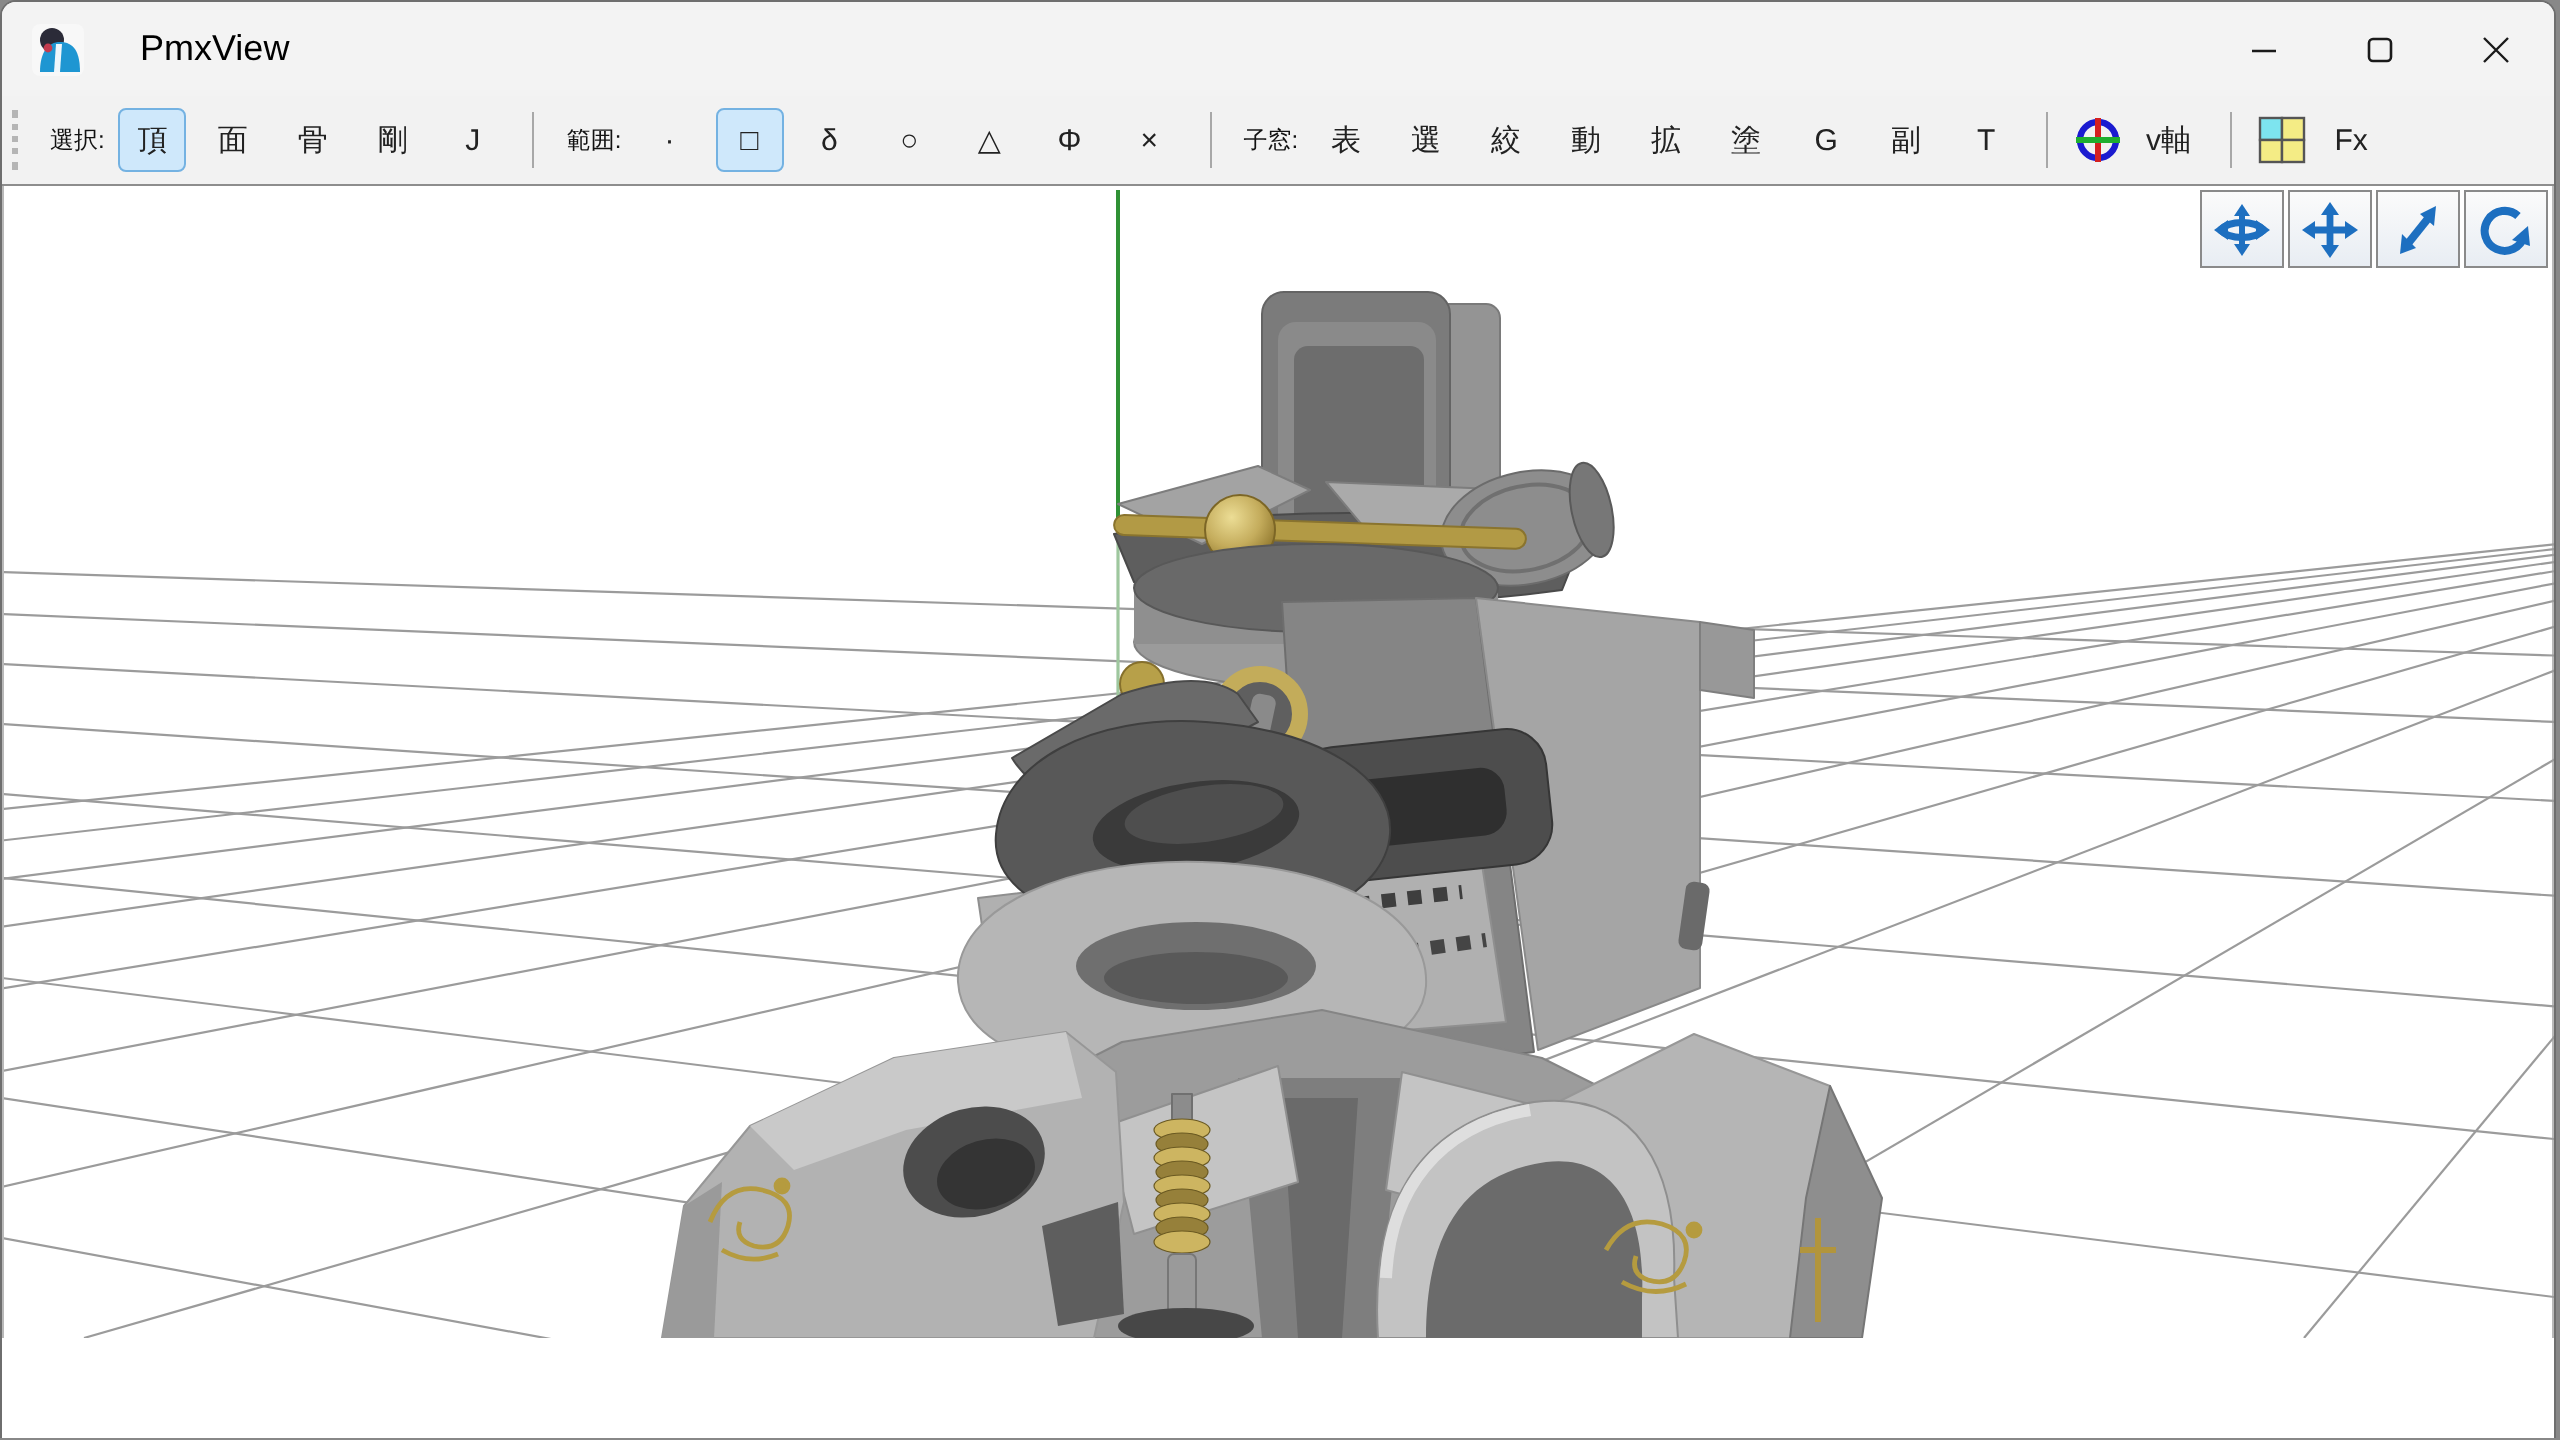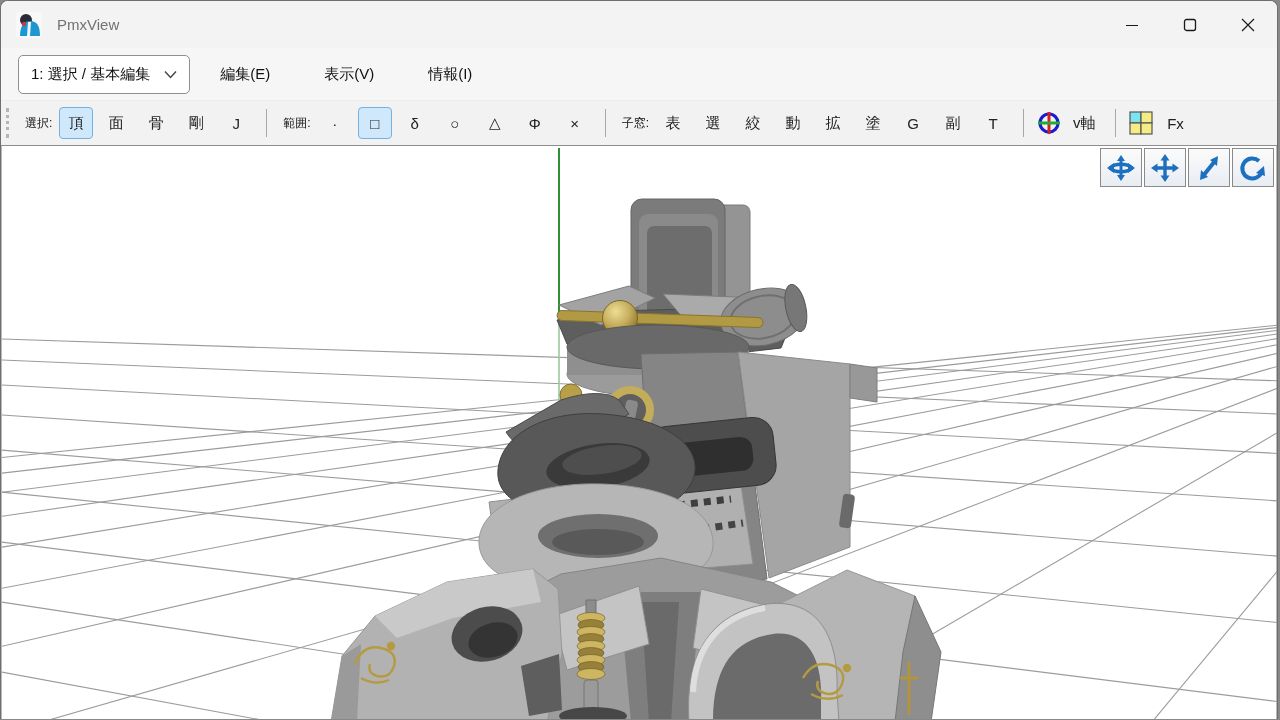--- a/index.html
+++ b/index.html
@@ -2,21 +2,21 @@
 <html><head>
 <meta charset="utf-8">
 <style>
   html,body{margin:0;padding:0;}
   body{width:1280px;height:720px;overflow:hidden;font-family:"Liberation Sans","DejaVu Sans",sans-serif;background:#888;}
   .window{width:1278px;height:719px;border:1px solid #6e6e6e;border-bottom:none;border-radius:8px 8px 0 0;overflow:hidden;background:#fff;box-sizing:border-box;}
 
   
   .titlebar{height:47px;background:#f3f3f3;display:flex;align-items:center;position:relative;}
   .appicon{width:26px;height:26px;margin-left:15px;border-radius:4px;overflow:hidden;flex:0 0 auto;}
-  .apptitle{margin-left:15px;font-size:15px;color:#737373;}
+  .apptitle{margin-left:28px;font-size:18px;color:#000000;}
   .wincontrols{position:absolute;right:0;top:0;height:100%;display:flex;}
   .winbtn{width:58px;height:100%;display:flex;align-items:center;justify-content:center;cursor:pointer;}
 
   
   .menubar{height:52px;background:#f6f6f6;display:flex;align-items:center;border-bottom:1px solid #ececec;}
   .combo{margin-left:17px;height:37px;background:#fff;border:1px solid #8f8f8f;border-radius:5px;display:flex;align-items:center;padding:0 12px;gap:14px;font-size:15px;color:#111;cursor:pointer;}
   .menuitem{font-size:15px;color:#111;padding:8px 16px;margin-left:4px;cursor:pointer;border-radius:4px;}
 
   
   .toolbar{height:44px;background:#f2f2f2;display:flex;align-items:center;border-bottom:1px solid #8d8d8d;}
@@ -61,31 +61,20 @@
           </svg>
       </div>
       <div class="winbtn">
         <svg width="14" height="14" viewBox="0 0 14 14">
             <path d="M1,1 L13,13 M13,1 L1,13" stroke="#1a1a1a" stroke-width="1.2"></path>
           </svg>
       </div>
     </div>
   </div>
 
-  <div class="menubar">
-    <div class="combo">
-      <span>1: 選択 / 基本編集</span>
-      <svg width="13" height="9" viewBox="0 0 13 9">
-          <polyline points="1,1.5 6.5,7.5 12,1.5" fill="none" stroke="#444" stroke-width="1.4"></polyline>
-        </svg>
-    </div>
-    <div class="menuitem" style="margin-left:14px;">編集(E)</div>
-    <div class="menuitem" style="margin-left:22px;">表示(V)</div>
-    <div class="menuitem" style="margin-left:22px;">情報(I)</div>
-  </div>
 
   <div class="toolbar">
     <div class="grip"></div>
 
     <span class="tlabel">選択:</span>
     <div class="tbtn sel">頂</div>
     <div class="tbtn">面</div>
     <div class="tbtn">骨</div>
     <div class="tbtn">剛</div>
     <div class="tbtn">J</div>

